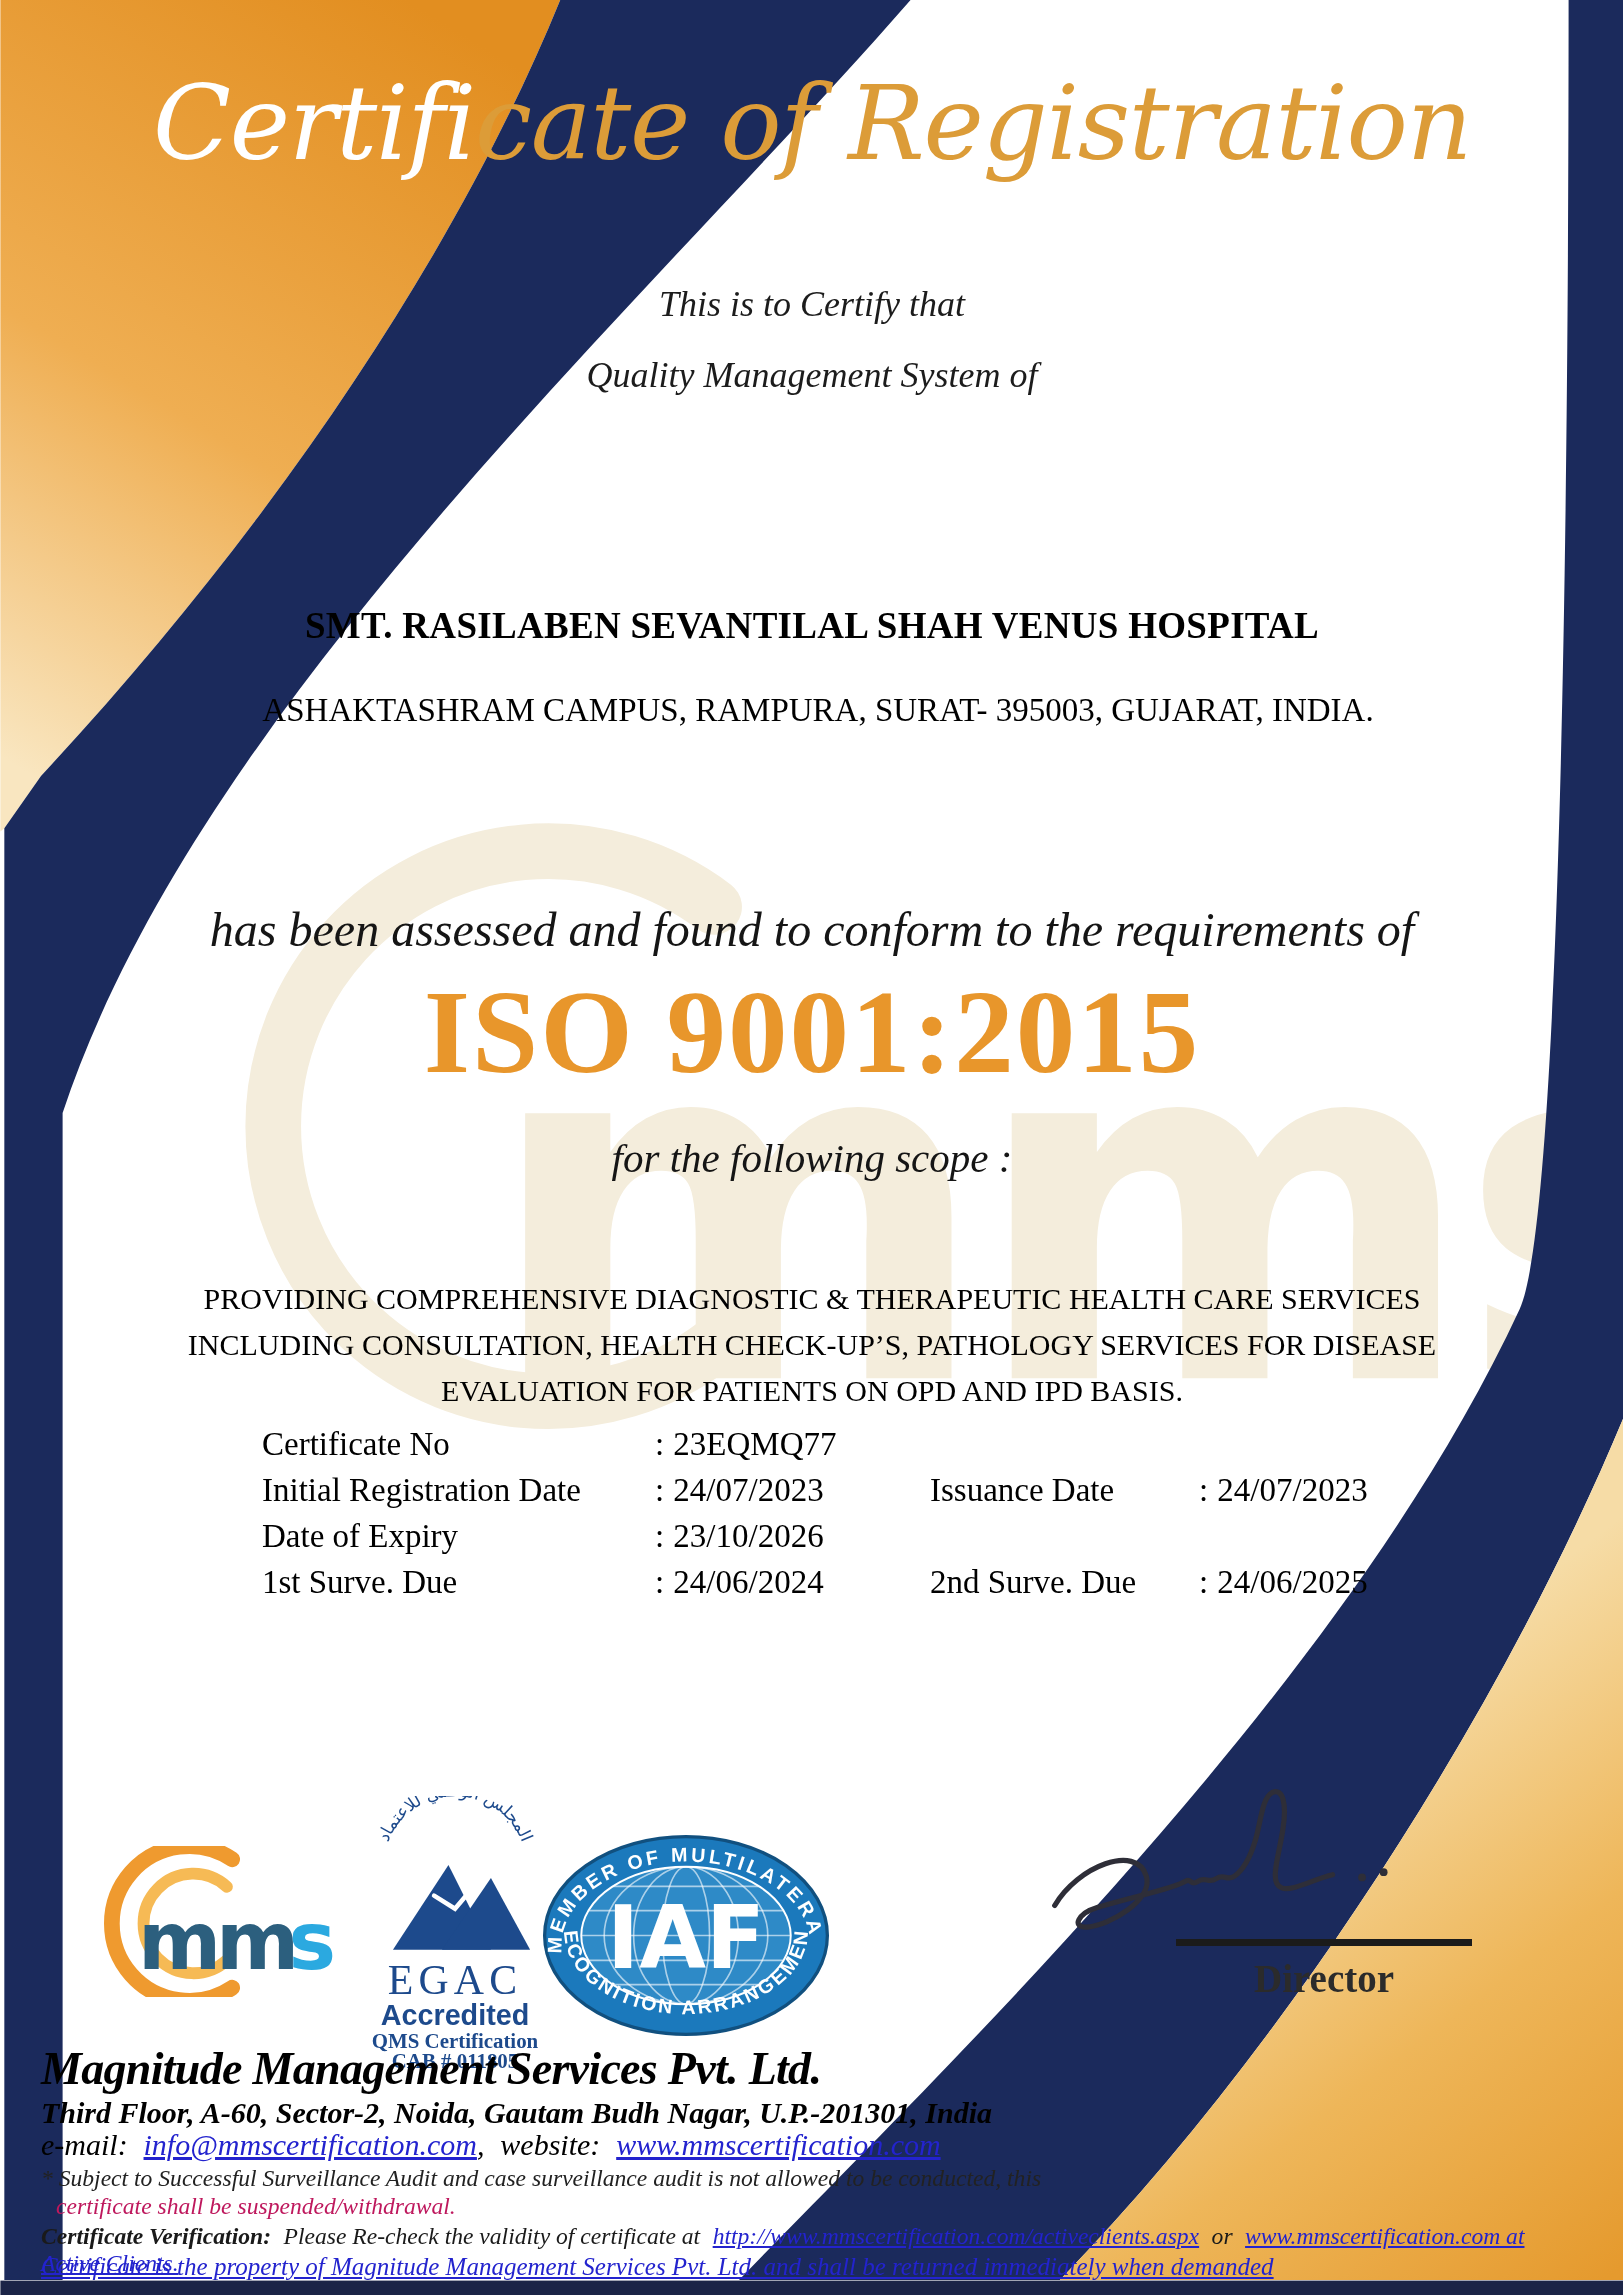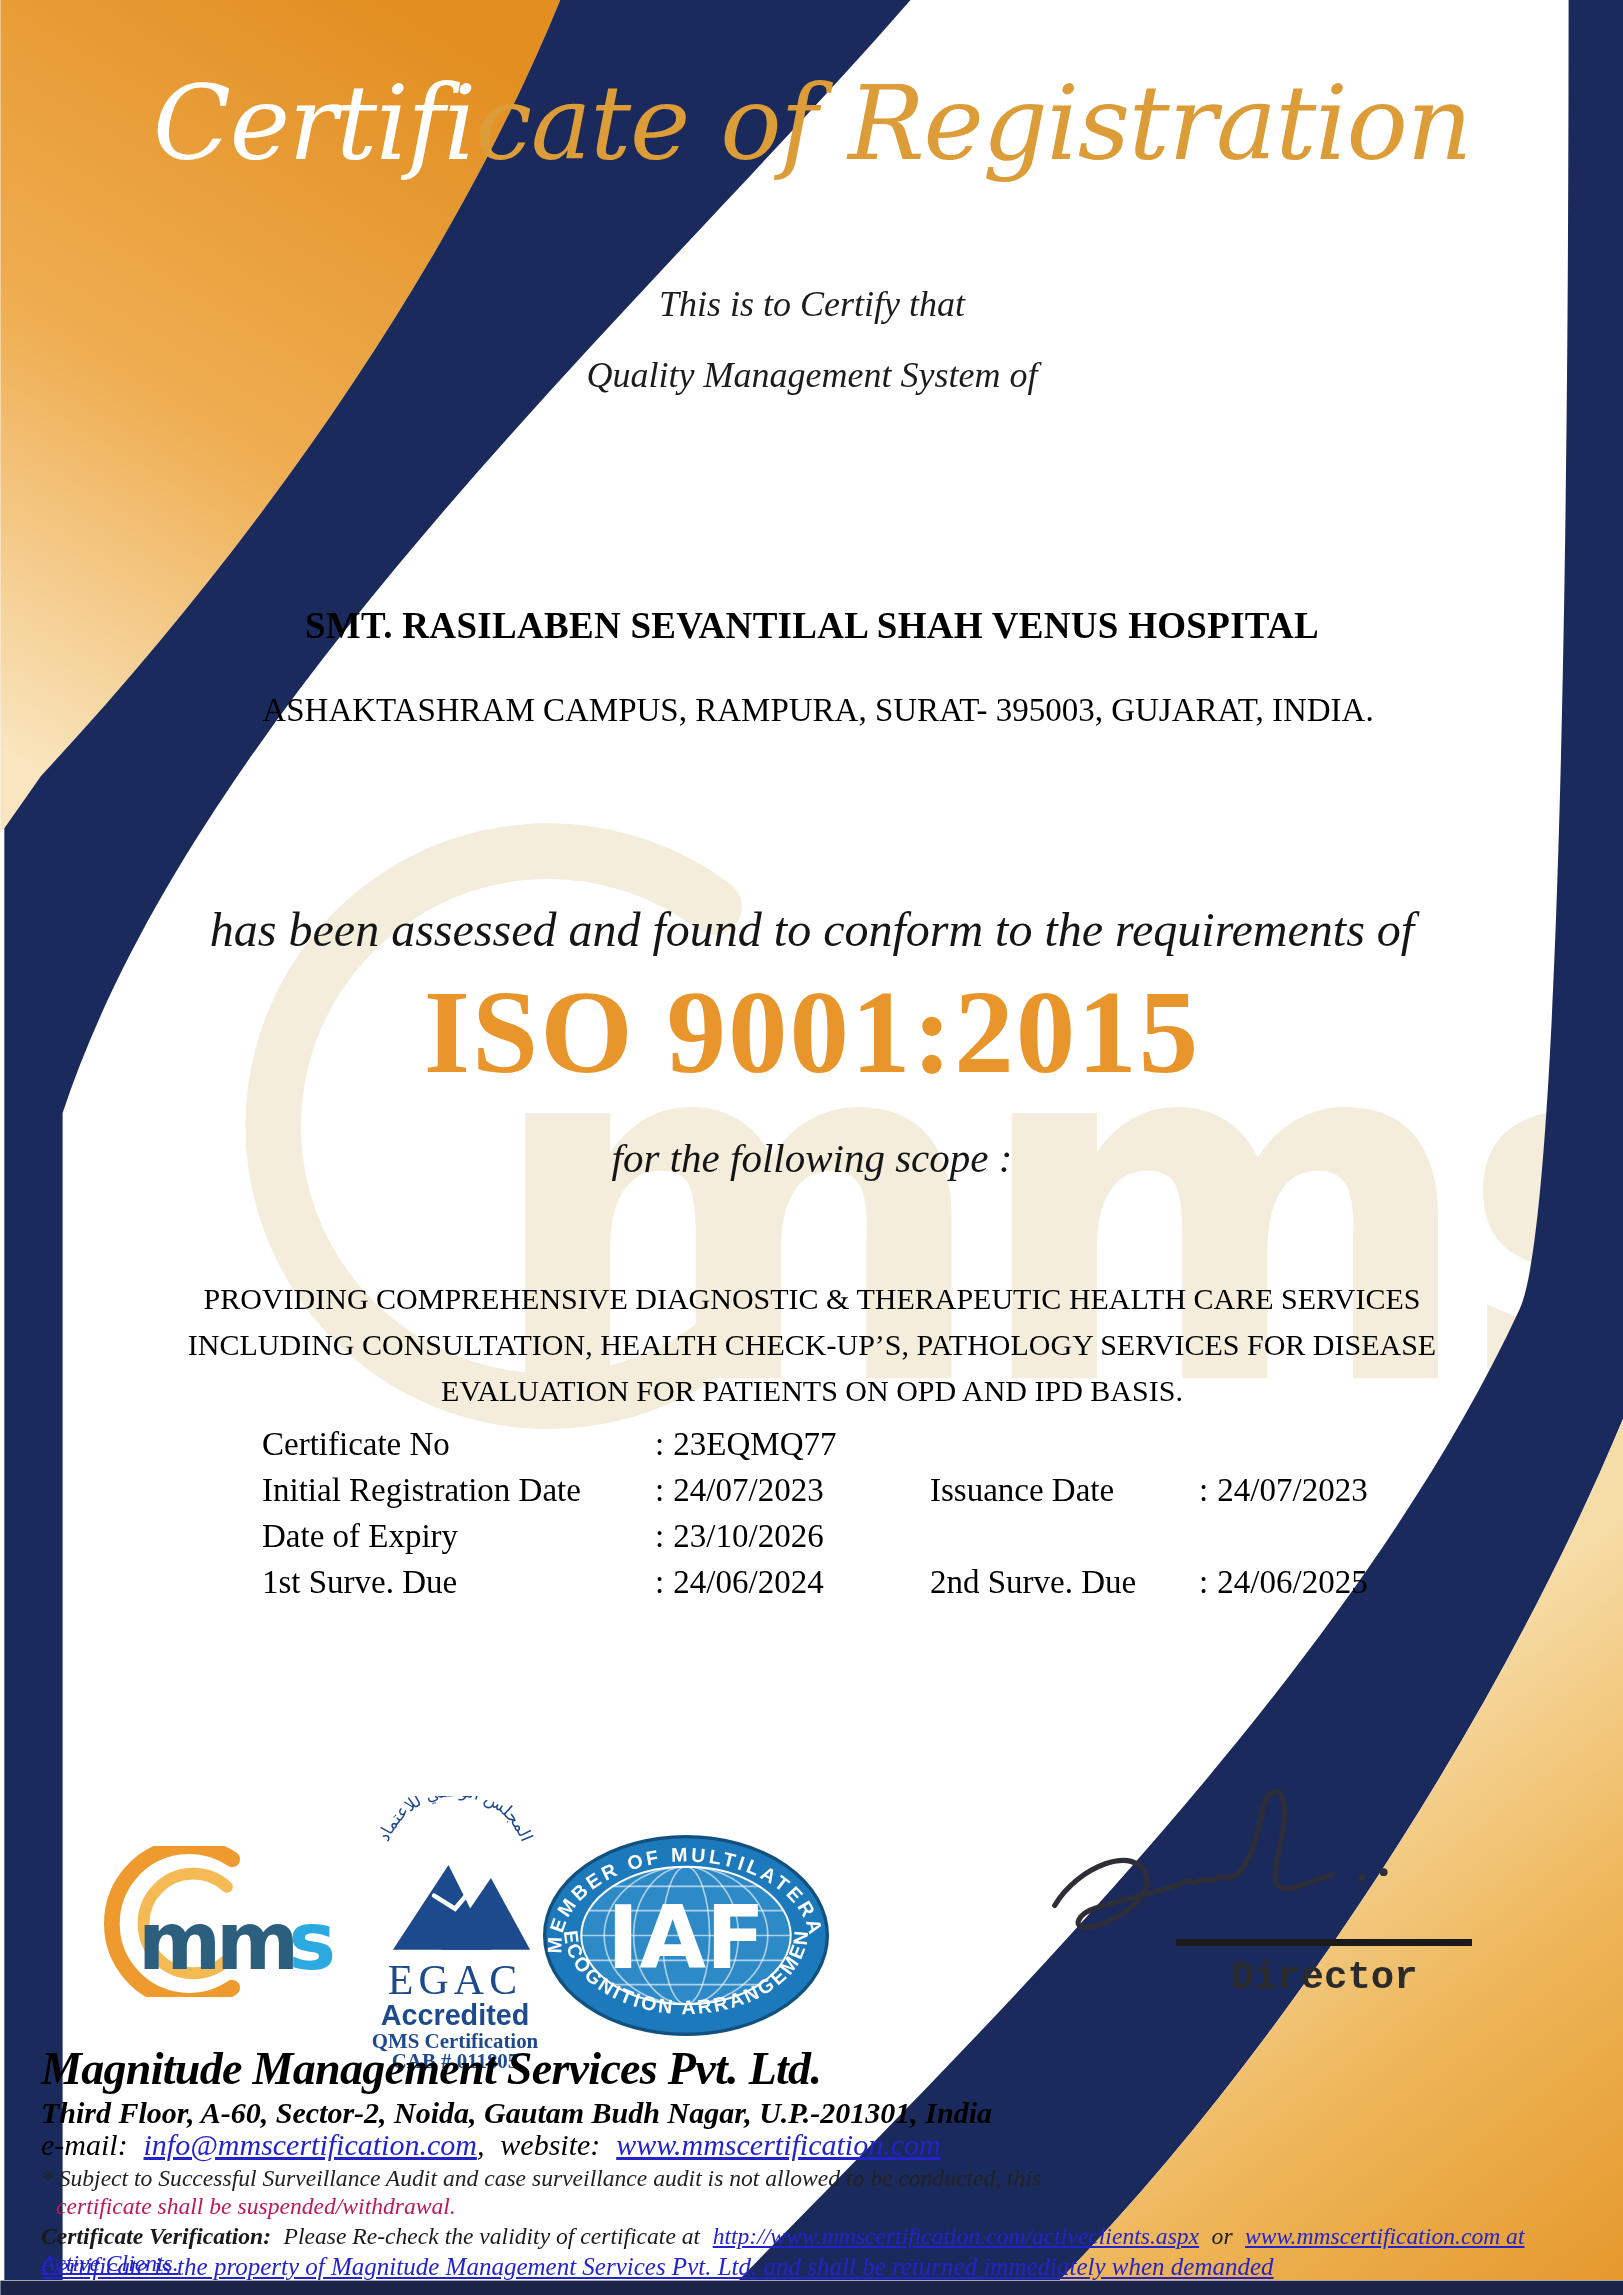--- a/index.html
+++ b/index.html
@@ -44,21 +44,21 @@
   .dc4{flex:1;}
   .colon{margin-right:9.2px;}
   .v-bold{font-weight:normal;}
 
   
   .logo{z-index:2;}
 
   .sigline{left:1176px;top:1939px;width:296px;height:7.2px;background:#1b1b1b;z-index:2;}
   .director{
     left:1176px;top:1956px;width:296px;text-align:center;z-index:2;
-    font-family:Liberation Mono, monospace;font-weight:bold;font-size:39px;color:#2b2b2b;
+    font-family:Liberation Serif, serif;font-weight:bold;font-size:39px;color:#2b2b2b;
   }
 
   
   .footer{z-index:4;left:41px;width:1546px;color:#000;}
   .f-company{top:2042px;font-weight:bold;font-style:italic;font-size:46px;letter-spacing:-0.7px;}
   .f-address{top:2096px;font-weight:bold;font-style:italic;font-size:30px;}
   .f-email{top:2128px;font-weight:normal;font-style:italic;font-size:30px;}
   .f-note1{top:2165px;font-style:italic;font-size:23.6px;color:#222;}
   .f-note2{top:2193px;left:56px;font-style:italic;font-size:23.6px;color:#be185d;}
   .f-verify{top:2223px;font-style:italic;font-size:23.6px;color:#1a1a1a;}

